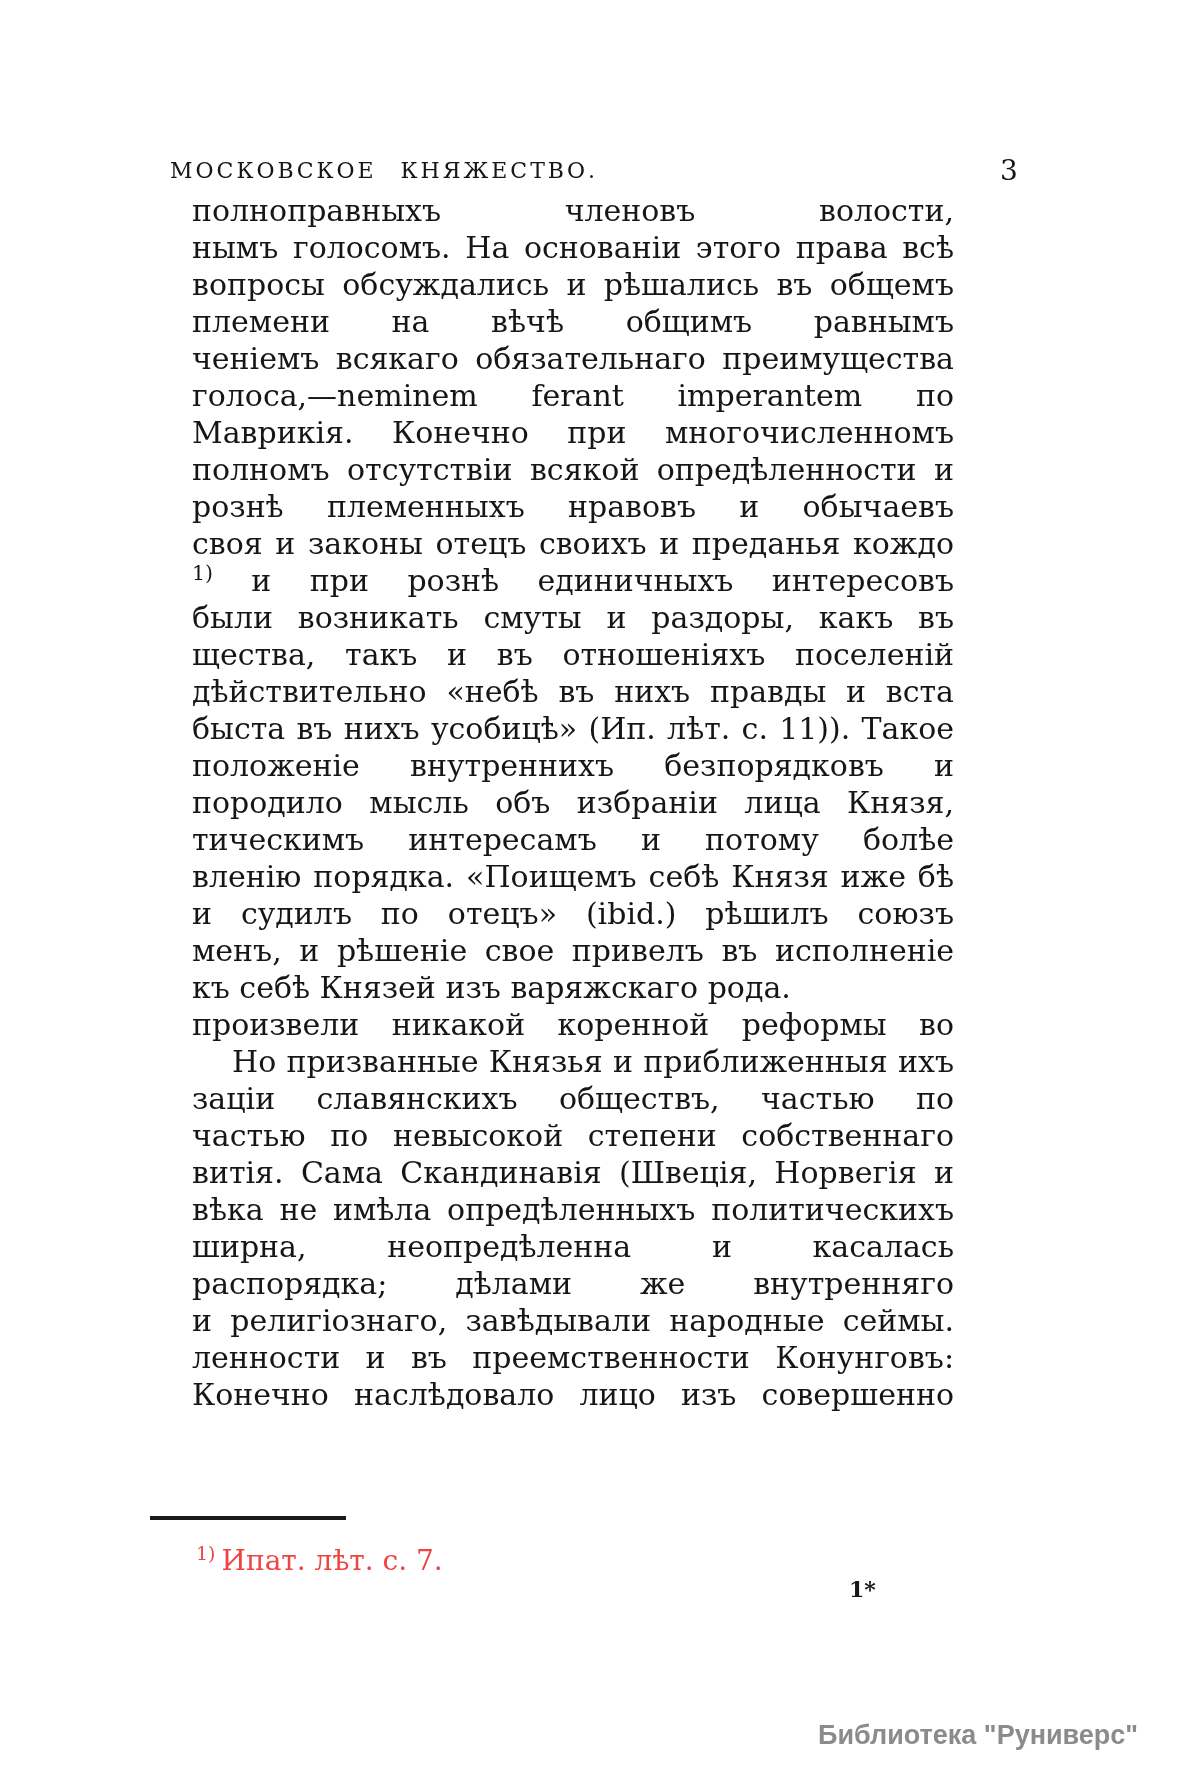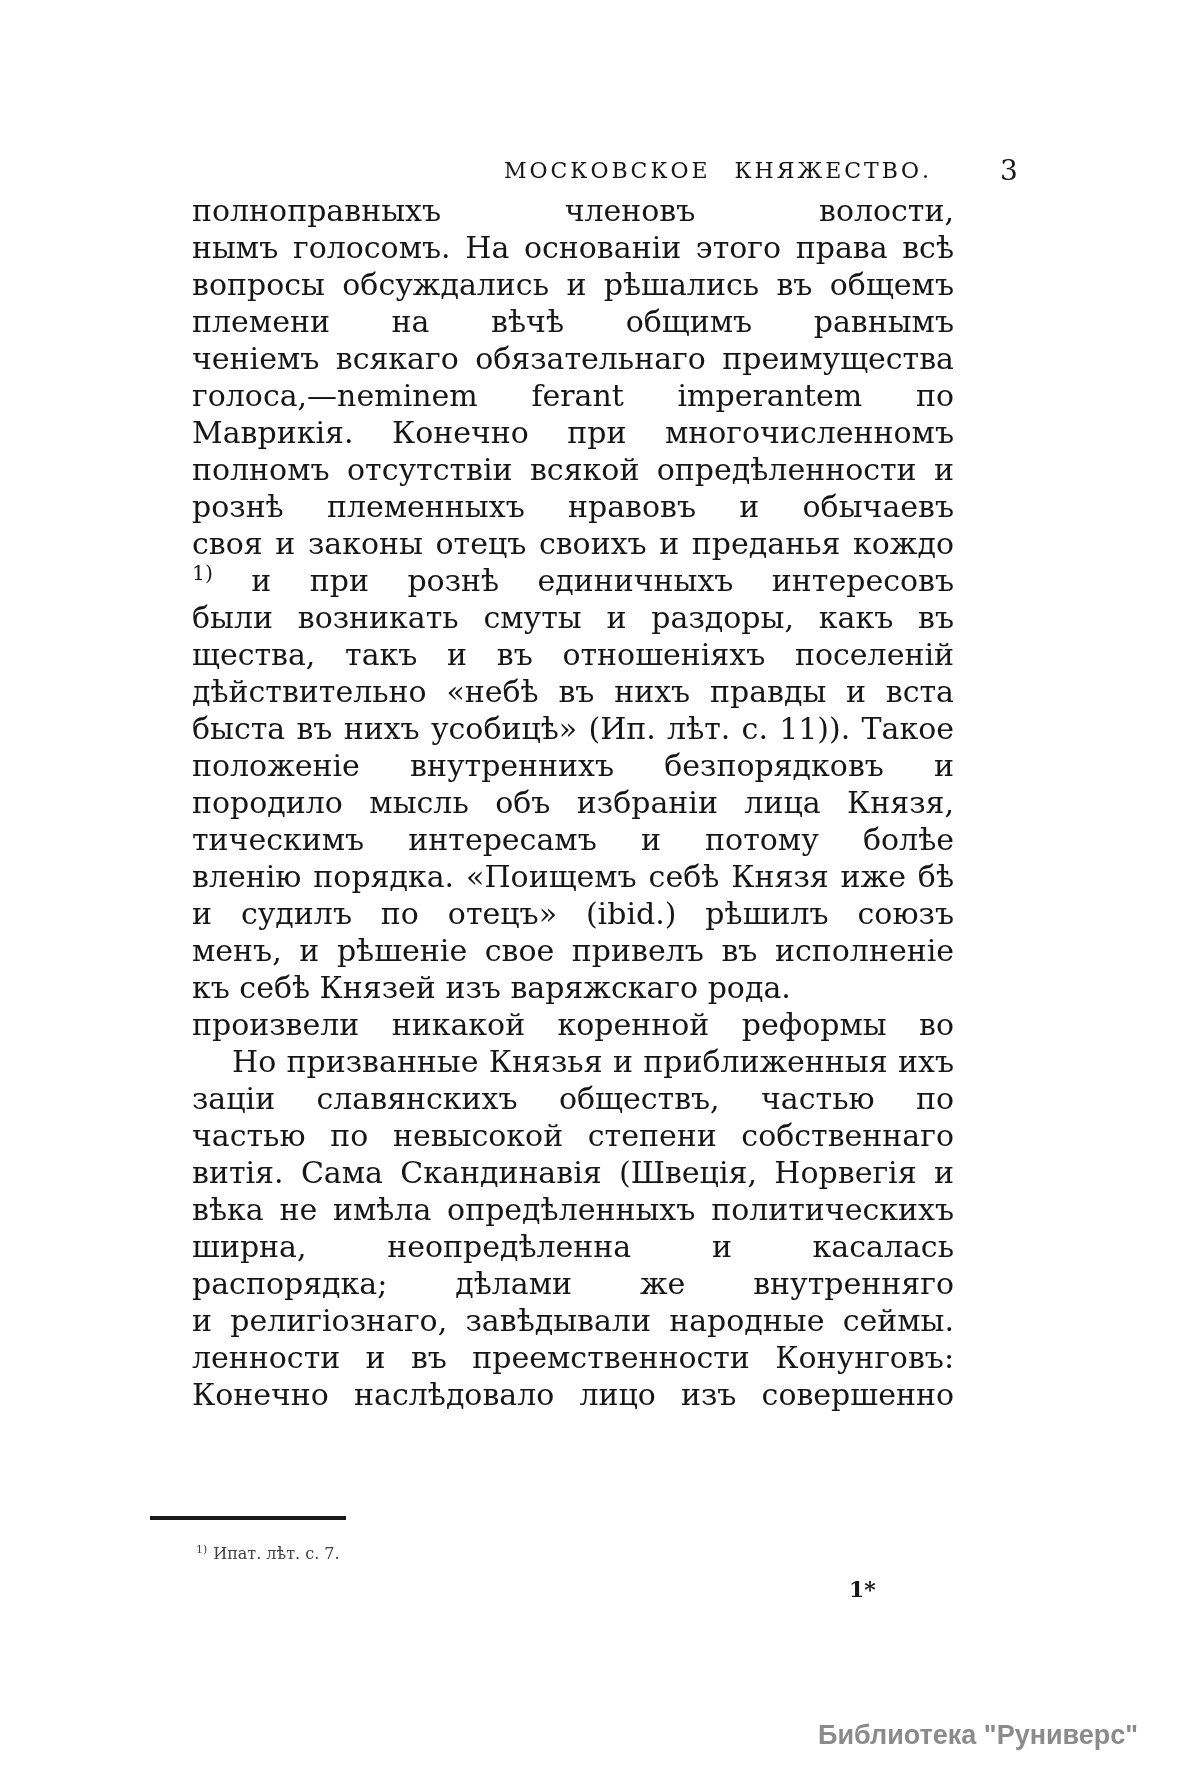--- a/index.html
+++ b/index.html
@@ -3,40 +3,40 @@
 <meta charset="utf-8">
 <style>
   html,body { margin:0; padding:0; background:#e8e8e8; }
   .page {
     position:relative; width:1200px; height:1790px; margin:0 auto;
     background:#ffffff; overflow:hidden;
     font-family:"DejaVu Serif", serif; color:#161616;
   }
   .running-title {
     position:absolute; left:170px; top:158px; width:762px;
-    text-align:right; font-size:22px; letter-spacing:3px; word-spacing:14px;
+    text-align:left; font-size:22px; letter-spacing:3px; word-spacing:14px;
   }
   .page-number {
     position:absolute; left:1000px; top:154px; font-size:28px;
   }
   .body-text {
     position:absolute; left:148px; top:192px; width:762px;
     font-size:30px; line-height:37px;margin-left:44px;
   }
   .line { text-align:justify; text-align-last:justify; height:37px; overflow:hidden; }
   .line.last { text-align-last:left; }
   .line.indent { text-indent:40px; }
   .it { }
   .sup { vertical-align:super; font-size:0.68em; line-height:0; }
   .footnote-rule {
     position:absolute; left:150px; top:1516px; width:196px; height:4px;
     background:#1a1a1a;
   }
   .footnote {
-    position:absolute; left:196px; top:1544px; font-size:16px; color:#404040;
+    position:absolute; left:196px; top:1544px; font-size:28px; color:#ef4444;
   }
   .footnote .sup { margin-right:6px; }
   .signature-mark {
     position:absolute; left:849px; top:1576px; font-size:22px; font-weight:bold;
   }
   .watermark {
     position:absolute; left:818px; top:1720px;
     font-family:"Liberation Sans", sans-serif; font-size:27px; font-weight:bold;
   }
 </style>

